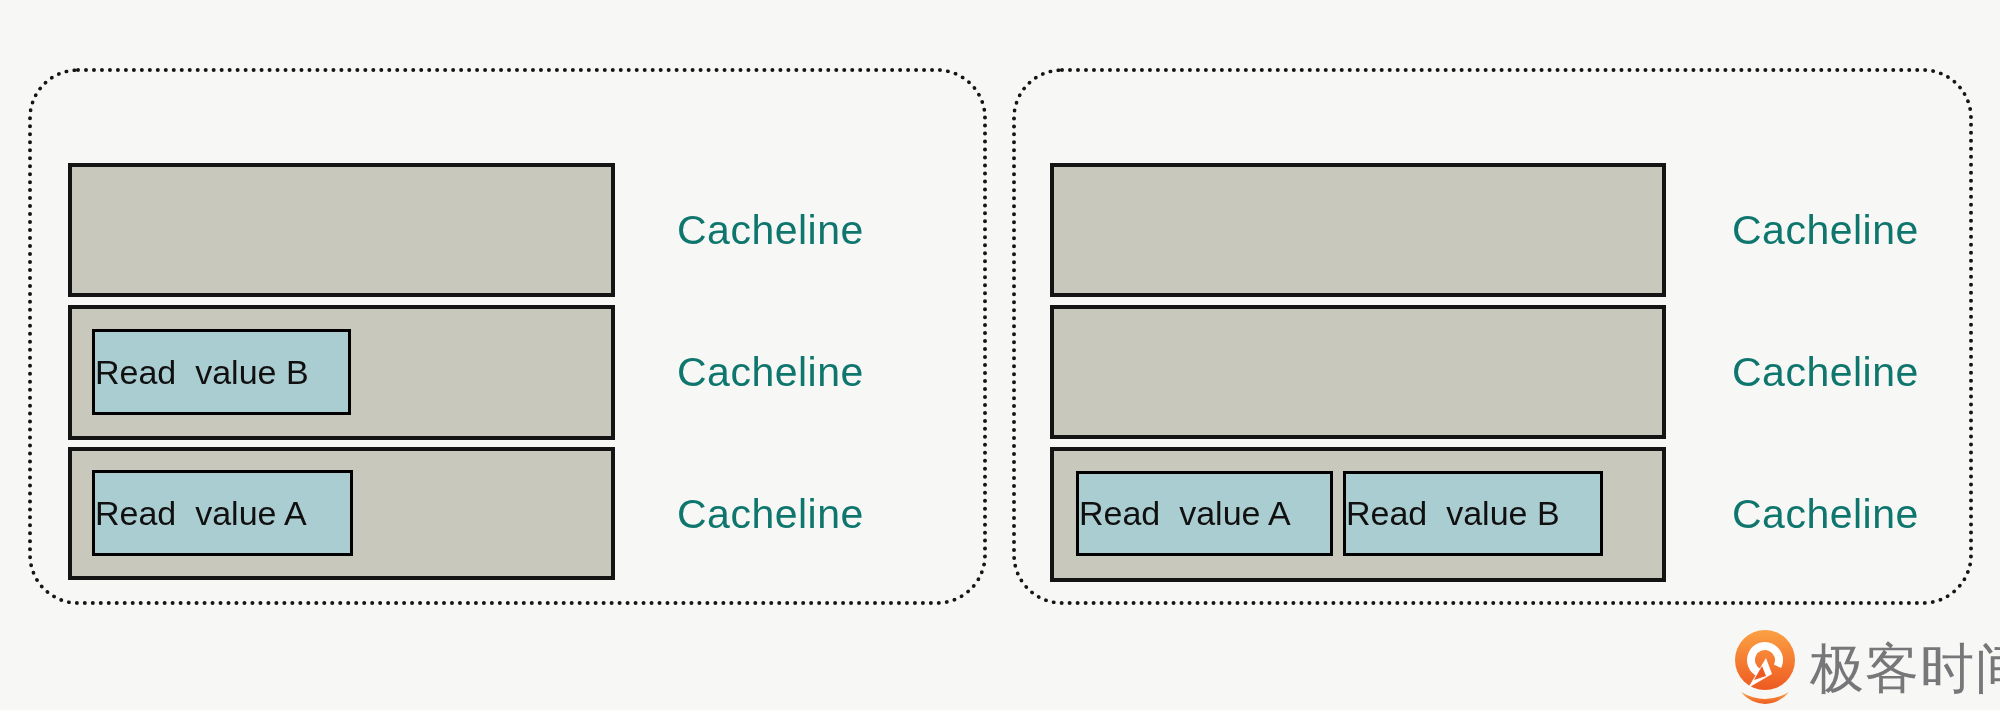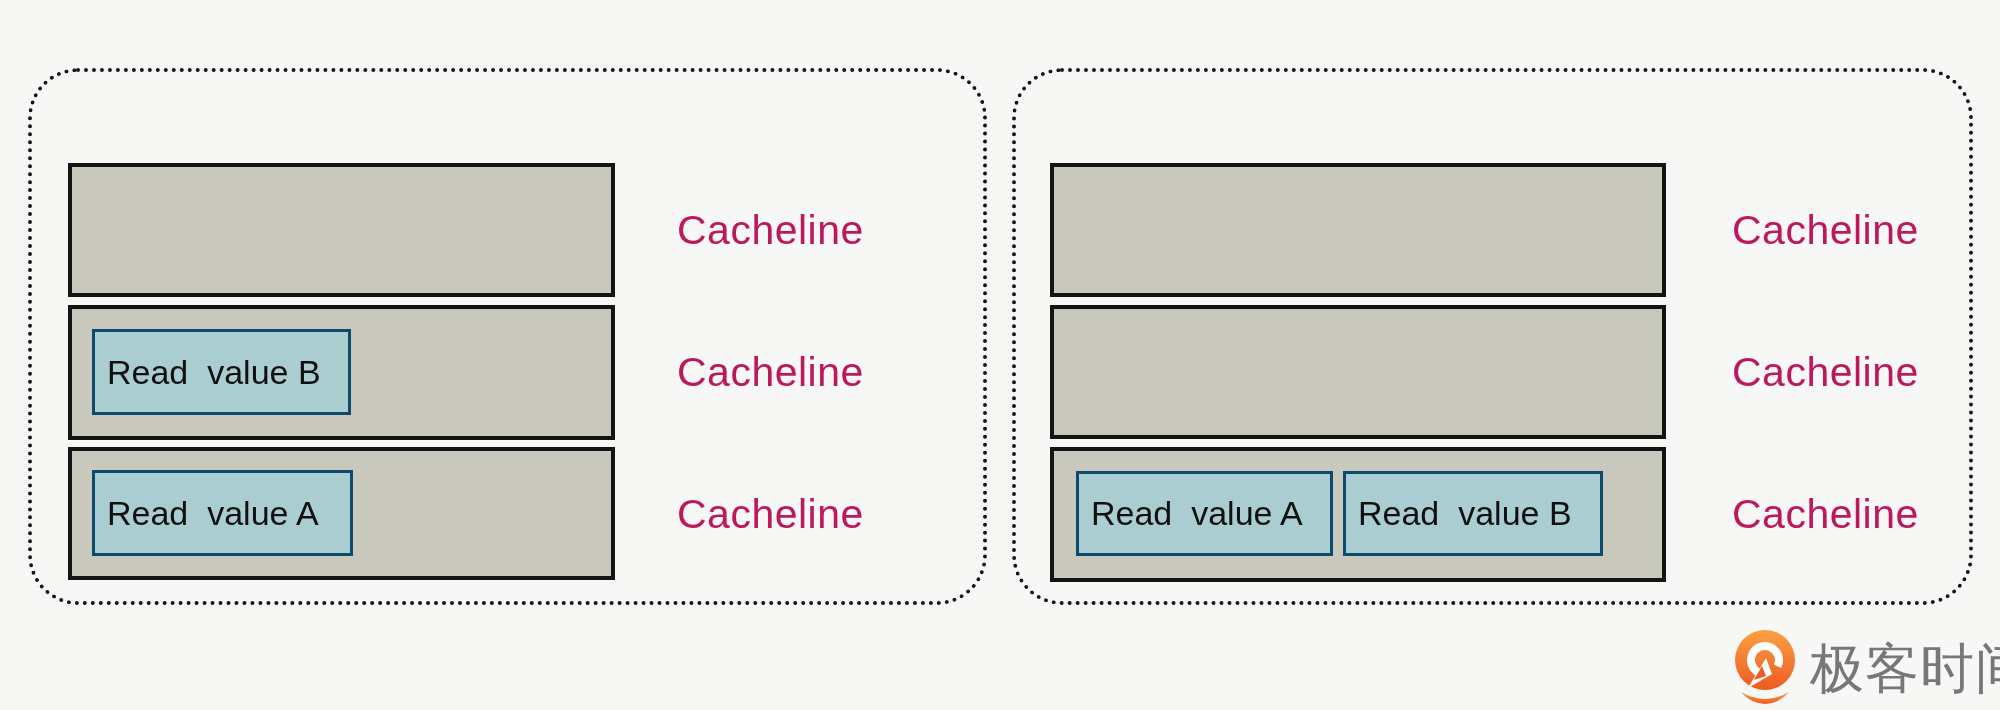--- a/index.html
+++ b/index.html
@@ -40,37 +40,36 @@
   .rrow1 { left: 1050px; top: 163px; width: 616px; height: 134px; }
   .rrow2 { left: 1050px; top: 305px; width: 616px; height: 134px; }
   .rrow3 { left: 1050px; top: 447px; width: 616px; height: 135px; }
 
   .cacheline-label {
     position: absolute;
     display: flex;
     align-items: center;
     font-size: 41px;
     letter-spacing: 0.5px;
-    color: #be185d;
+    color: #0f766e;
     white-space: pre;
   }
   .llab { left: 677px; }
   .rlab { left: 1732px; }
   .lab1 { top: 163px; height: 134px; }
   .lab2 { top: 305px; height: 135px; }
   .lab3 { top: 447px; height: 134px; }
 
   .read-chunk {
     position: absolute;
     box-sizing: border-box;
     background: #aacdd1;
-    border: 3px solid #0c4a6e;
+    border: 3px solid #000000;
     display: flex;
     align-items: center;
-    padding-left: 12px;
     font-size: 34px;
     color: #101010;
     white-space: pre;
   }
   .lchunkB { left: 92px;  top: 329px; width: 259px; height: 86px; }
   .lchunkA { left: 92px;  top: 470px; width: 261px; height: 86px; }
   .rchunkA { left: 1076px; top: 471px; width: 257px; height: 85px; }
   .rchunkB { left: 1343px; top: 471px; width: 260px; height: 85px; }
 
   .logo {

